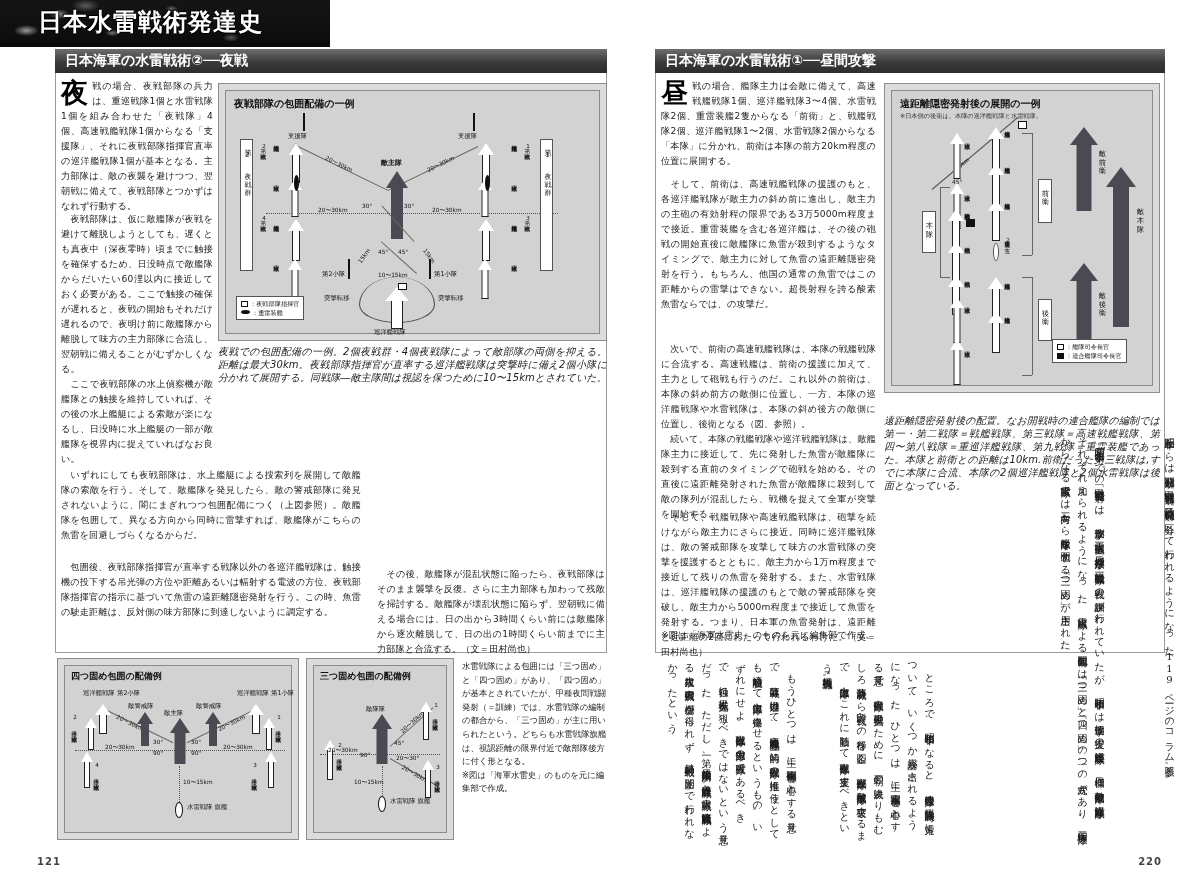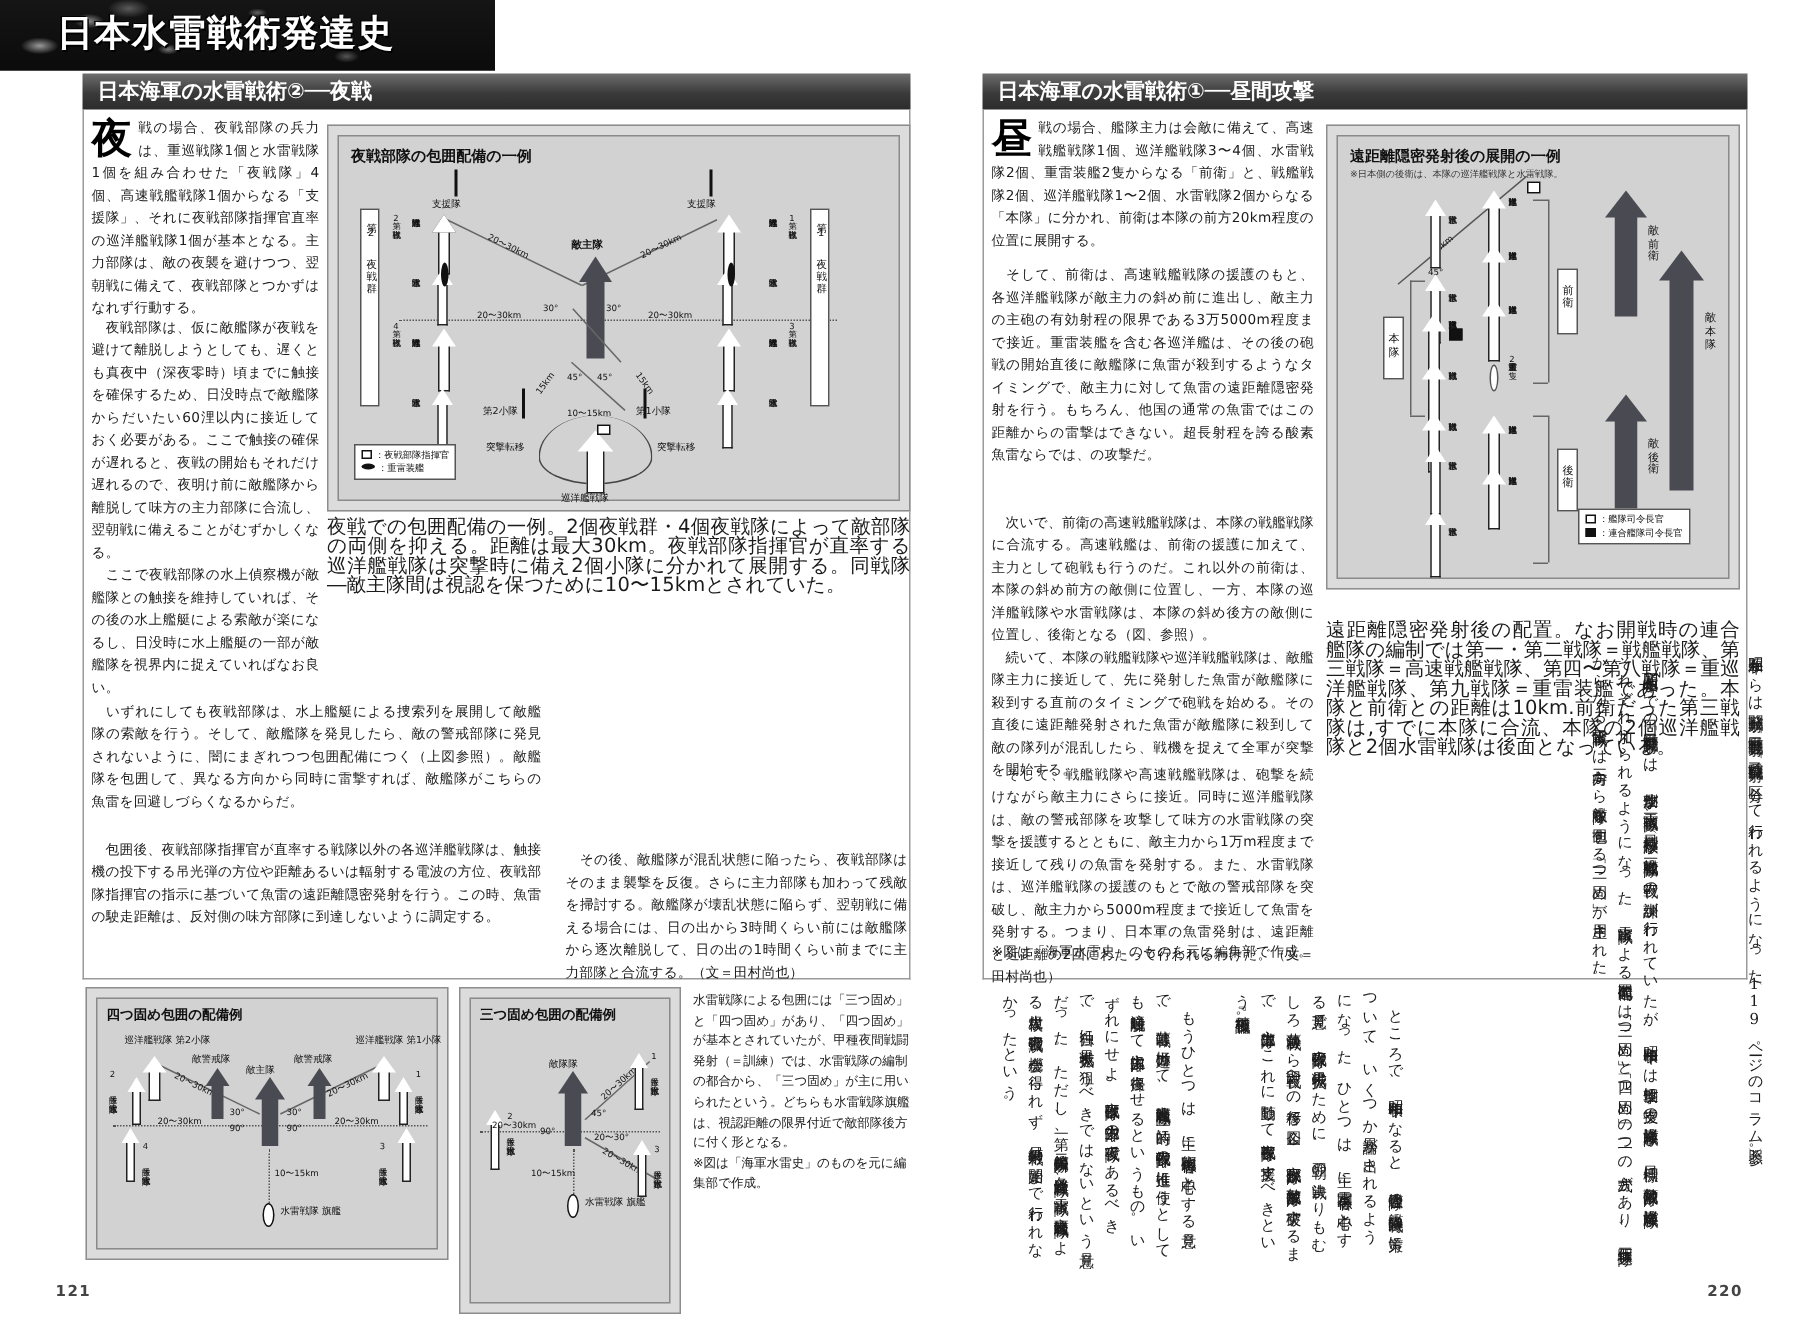--- a/index.html
+++ b/index.html
@@ -47,22 +47,22 @@
   .col {
     position:absolute;
     font-size:9.1px; line-height:15.0px; text-align:justify;
     color:#1a1a1a; letter-spacing:0.2px;
   }
   .dropcap {
     float:left; font-size:27px; line-height:26px; font-weight:bold;
     margin:1px 4px 0 0; color:#000;
   }
   .caption {
-    position:absolute; font-size:13px; line-height:13px; color:#1a1a1a;
-    text-align:justify; letter-spacing:0.1px;
+    position:absolute; font-size:10px; line-height:13px; color:#1a1a1a;
+    text-align:justify; letter-spacing:0.1px;font-style:italic;
   }
   .note { position:absolute; font-size:8.6px; line-height:14px; color:#1a1a1a; }
 
   
   .figbox {
     position:absolute; background:#dcdcdc; border:1px solid #8d8d8d;
   }
   .figbox .inner {
     position:absolute; inset:6px; background:#d2d2d2; border:1px solid #8a8a8a;
   }
@@ -232,21 +232,21 @@
              transform-origin:left center; transform:rotate(42deg);"></div>
         <div class="ang" style="left:152px; top:158px;">45°</div>
         <div class="ang" style="left:172px; top:158px;">45°</div>
         <div class="dim" style="left:130px; top:162px; transform:rotate(-54deg);">15km</div>
         <div class="dim" style="left:195px; top:162px; transform:rotate(54deg);">15km</div>
         <div class="dim" style="left:152px; top:180px;">10〜15km</div>
 
         <div class="thinline" style="left:122px; top:168px; width:2px; height:20px; background:#111;"></div>
         <div class="thinline" style="left:203px; top:168px; width:2px; height:20px; background:#111;"></div>
         <div class="lbl" style="left:96px; top:180px;">第2小隊</div>
-        <div class="lbl" style="left:198px; top:180px;">第1小隊</div>
+        <div class="lbl" style="left:208px; top:180px;">第1小隊</div>
 
         <div style="position:absolute; left:133px; top:186px; width:76px; height:46px;
                     border:1px solid #444; border-radius:50% 50% 50% 50%/ 60% 60% 40% 40%; border-top:none;"></div>
         <div class="lbl" style="left:98px; top:204px;">突撃転移</div>
         <div class="lbl" style="left:212px; top:204px;">突撃転移</div>
 
         <div class="awrap white-arrow" style="left:159px; top:196px; width:24px; height:42px;">
           <div class="shaft" style="top:13px; width:12px; height:29px;"></div>
           <div class="head" style="top:0; border-left-width:12px; border-right-width:12px; border-bottom:14px solid #fff;"></div>
         </div>
@@ -337,21 +337,21 @@
         <div class="ang" style="left:88px; top:84px;">90°</div>
         <div class="ang" style="left:126px; top:84px;">90°</div>
 
         <div class="thinline dotted" style="left:114px; top:100px; width:0; height:42px; border-left:1px dotted #555; border-top:none;"></div>
         <div class="dim" style="left:118px; top:112px;">10〜15km</div>
         <div style="position:absolute; left:110px; top:136px; width:8px; height:16px; background:#fff; border:1px solid #111; border-radius:50%;"></div>
         <div class="lbl" style="left:122px; top:138px;">水雷戦隊 旗艦</div>
       </div>
     </div>
 
-    <div class="figbox" style="left:306px; top:658px; width:148px; height:218px;text-align:center;">
+    <div class="figbox" style="left:306px; top:658px; width:148px; height:182px;text-align:center;">
       <div class="inner">
         <div class="figtitle" style="left:6px; top:4px; font-size:9px;">三つ固め包囲の配備例</div>
 
         <div class="thinline dotted" style="left:6px; top:88px; width:120px;"></div>
 
         <div class="awrap dark-arrow" style="left:58px; top:48px; width:20px; height:50px;">
           <div class="shaft" style="top:14px; width:11px; height:36px;"></div>
           <div class="head" style="top:0; border-left-width:10px; border-right-width:10px; border-bottom:15px solid #4a4a52;"></div>
         </div>
         <div class="lbl" style="left:52px; top:40px;">敵隊隊</div>

